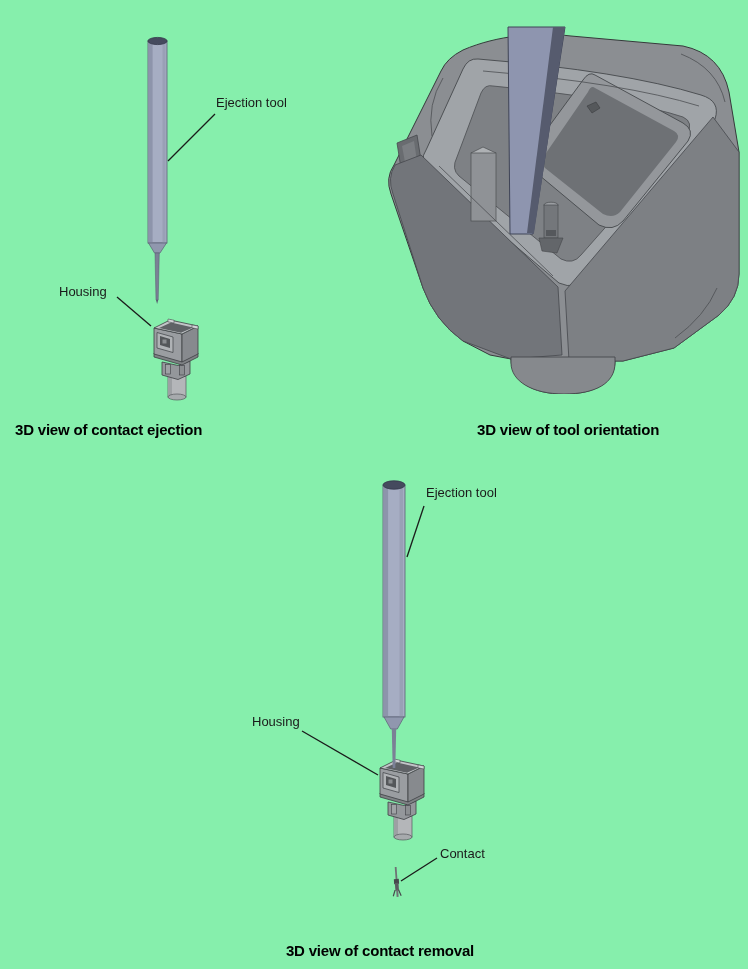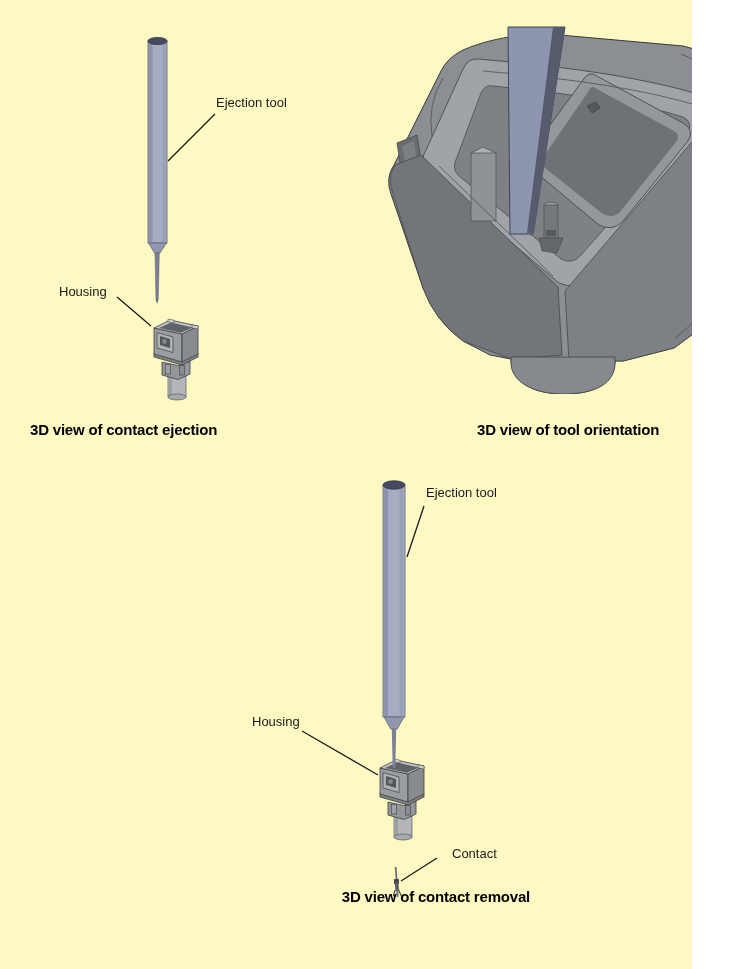--- a/index.html
+++ b/index.html
@@ -1,16 +1,16 @@
 <!DOCTYPE html>
 <html><head>
 <meta charset="utf-8">
 <style>
   html,body{margin:0;padding:0;background:#ffffff;}
-  .page{position:relative;width:692px;height:969px;background:#fef9c3;overflow:hidden;
+  .page{position:relative;width:748px;height:969px;background:#86efac;overflow:hidden;
         font-family:"Liberation Sans",sans-serif;}
   .fig{position:absolute;}
   .fig svg{position:absolute;left:0;top:0;}
   .part-label{position:absolute;font-size:13px;line-height:1.1;color:#1a1a1a;white-space:nowrap;}
   .caption{position:absolute;font-size:15px;font-weight:700;letter-spacing:-0.2px;color:#000;white-space:nowrap;}
   .caption.center{text-align:center;}
 </style>
 </head>
 <body>
 
@@ -50,21 +50,21 @@
         <path d="M125,233 L129.3,233 L128.2,280 L126,280 Z" stroke="#565b6f" stroke-width="0.5" fill="#7b8096"></path>
         <path d="M126,280 L128.2,280 L127.1,284 Z" fill="#565b6f"></path>
       </g>
       <line x1="185" y1="94" x2="138" y2="141" stroke-width="1.3" stroke="#1a1a1a"></line>
       <line x1="87" y1="277" x2="121" y2="306" stroke-width="1.3" stroke="#1a1a1a"></line>
       <use href="#sym-housing" transform="translate(122,298)"></use>
     </svg>
     <div class="part-label" style="left:186px;top:76px;">Ejection tool</div>
     <div class="part-label" style="left:29px;top:265px;">Housing</div>
   </div>
-  <div class="caption" style="left:30px;top:421px;">3D view of contact ejection</div>
+  <div class="caption" style="left:15px;top:421px;">3D view of contact ejection</div>
 
   <div class="fig" style="left:383px;top:24px;width:358px;height:370px;">
     <svg width="358" height="370" viewBox="0 0 358 370">
       <path d="M80,26 C115,11 155,8 188,12 L300,22 Q338,30 346,68 L356,128 L356,250 Q356,274 336,291 L291,324 L240,337 L232,337 C232,358 213,370 181,370 C149,370 128,357 128,335 L107,331 L80,317 Q52,297 40,264 L8,170 Q2,154 11,141 L58,47 Q64,34 80,26 Z" stroke="#36393b" stroke-width="1" fill="#8b8e92"></path>
       <path d="M95,35 Q240,47 318,71 Q338,77 332,95 L205,251 Q193,267 176,259 L48,150 Q34,139 44,124 L80,45 Q85,34 95,35 Z" stroke="#45484c" stroke-width="0.9" fill="#a0a4a8"></path>
       <path d="M110,62 Q250,76 300,93 Q311,98 304,111 L198,231 Q190,241 178,235 L76,152 Q68,145 74,133 L98,69 Q102,60 110,62 Z" stroke="#4a4d51" stroke-width="0.8" fill="#7e8185"></path>
       <path d="M14,119 L34,111 L40,149 L20,157 Z" fill="#696c70" stroke="#45484c" stroke-width="0.8"></path>
       <path d="M19,122 L31,117 L35,144 L24,149 Z" fill="#7b7e82"></path>
       <path d="M38,131 L175,263 L179,331 L128,335 L80,317 Q52,297 40,264 L10,170 Q4,154 12,141 Z" fill="#72757a" stroke="#45484c" stroke-width="0.8"></path>
       <path d="M182,267 L330,93 L356,128 L356,250 Q356,274 336,291 L291,324 L240,337 L186,337 Z" fill="#7d8084" stroke="#45484c" stroke-width="0.8"></path>
@@ -108,17 +108,17 @@
       <g transform="rotate(-4 166 427)">
         <rect x="165.8" y="412" width="1.8" height="14" fill="#6e7174"></rect>
         <rect x="164" y="424" width="5" height="5" fill="#46494c"></rect>
         <rect x="164.8" y="428" width="3.6" height="8" fill="#5a5d60"></rect>
         <path d="M164.5,435 l-2.2,6 M168,435 l2.2,6" stroke="#46494c" stroke-width="1.2" fill="none"></path>
         <rect x="165.6" y="435" width="2" height="7" fill="#6e7174"></rect>
       </g>
     </svg>
     <div class="part-label" style="left:196px;top:31px;">Ejection tool</div>
     <div class="part-label" style="left:22px;top:260px;">Housing</div>
-    <div class="part-label" style="left:222px;top:392px;">Contact</div>
+    <div class="part-label" style="left:210px;top:392px;">Contact</div>
   </div>
-  <div class="caption center" style="left:230px;top:888px;width:300px;text-align:right;">3D view of contact removal</div>
+  <div class="caption center" style="left:230px;top:942px;width:300px;">3D view of contact removal</div>
 
 </div>
 
 </body></html>

